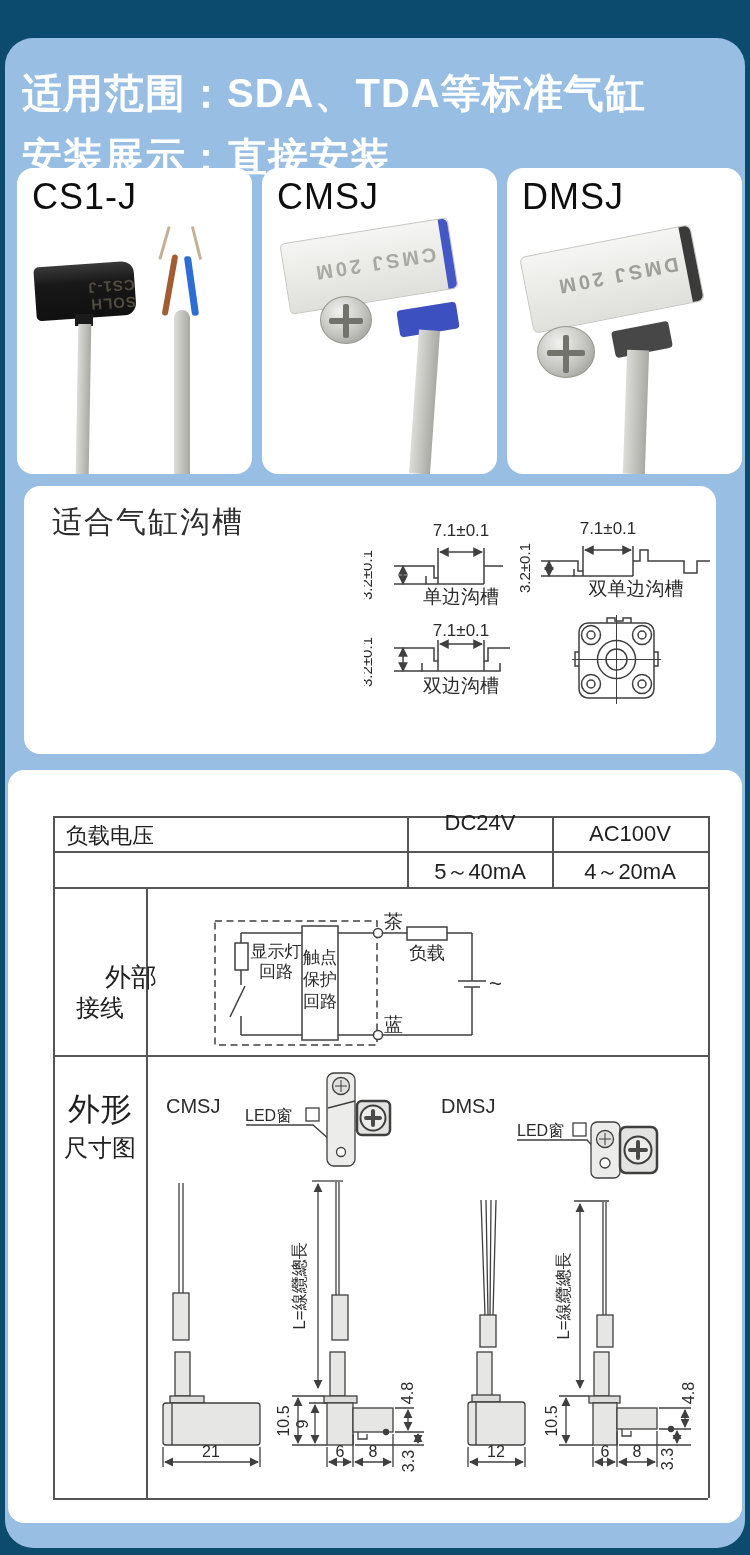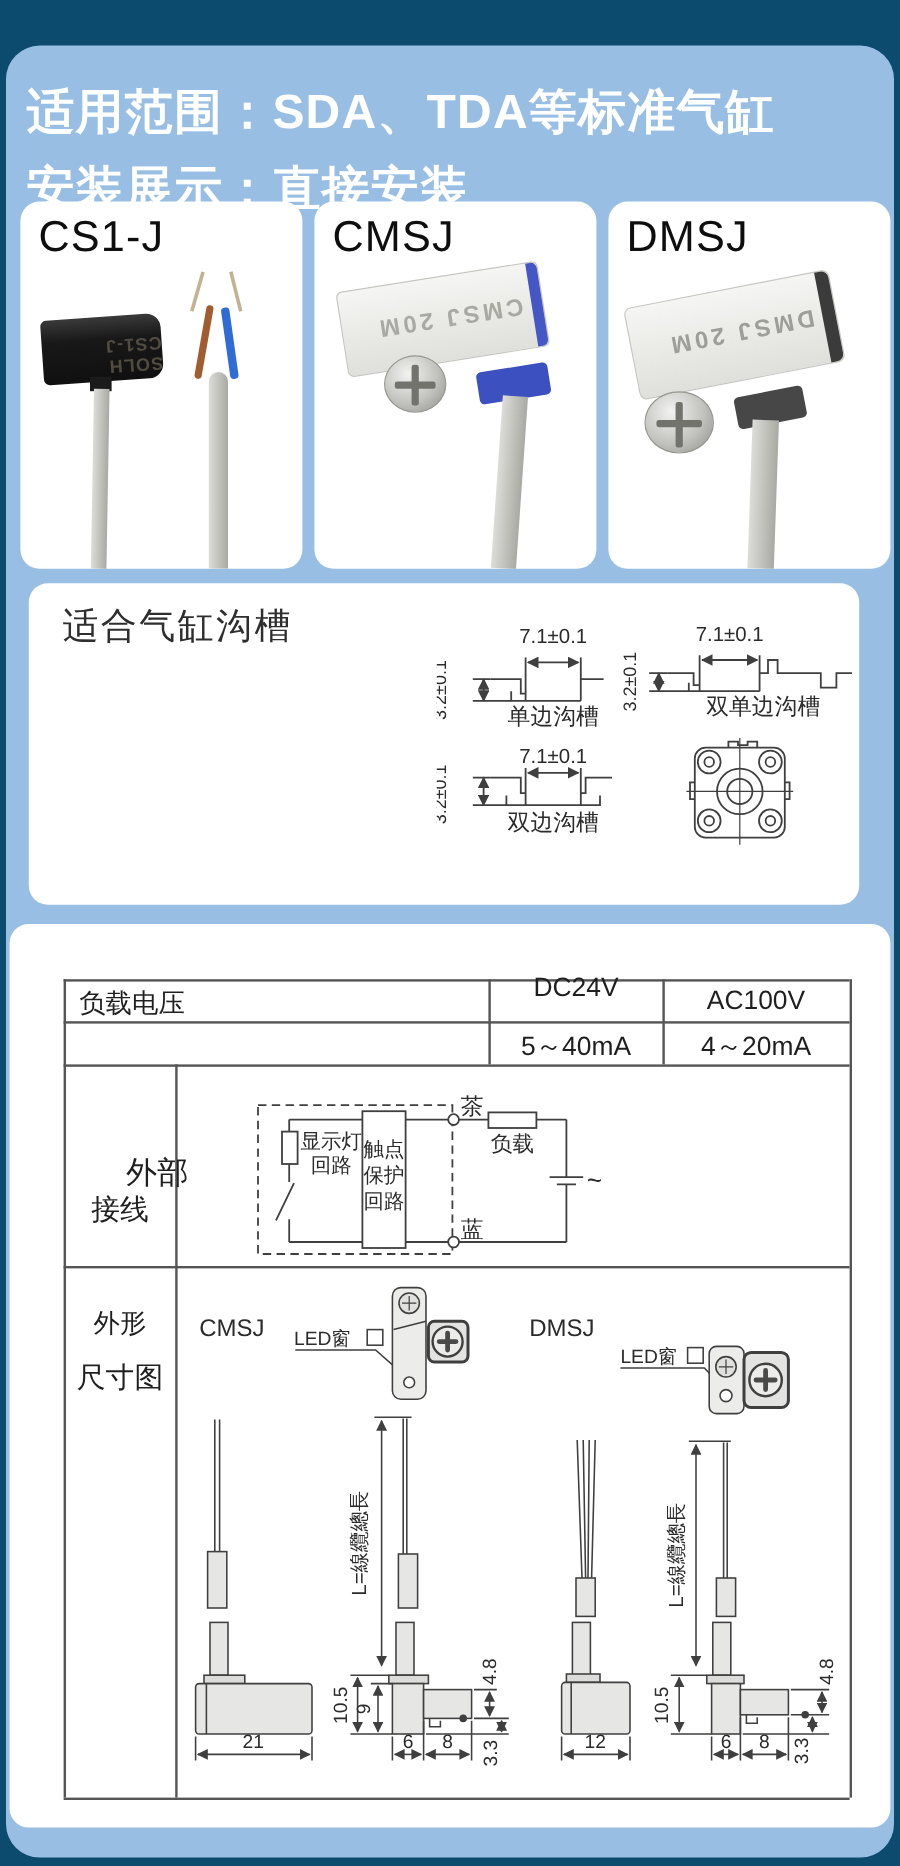--- a/index.html
+++ b/index.html
@@ -169,21 +169,21 @@
         <text x="174" y="76" text-anchor="middle">触点</text>
         <text x="174" y="98" text-anchor="middle">保护</text>
         <text x="174" y="120" text-anchor="middle">回路</text>
         <text x="238" y="41" font-size="19">茶</text>
         <text x="238" y="144" font-size="19">蓝</text>
         <text x="281" y="72" text-anchor="middle" font-size="18">负载</text>
         <text x="343" y="104" font-size="22">~</text>
       </g>
     </svg>
 
-    <div class="abs cell ctr" style="left:92px;top:318px;font-size:22px;">外形</div>
+    <div class="abs cell ctr" style="left:92px;top:318px;font-size:32px;">外形</div>
     <div class="abs cell ctr" style="left:92px;top:362px;font-size:24px;text-align:center;">尺寸图</div>
 
     <svg class="abs" style="left:138px;top:285px;" width="562" height="443" viewBox="0 0 562 443">
       <defs>
         <marker id="da" viewBox="0 0 10 10" refX="9" refY="5" markerWidth="7" markerHeight="7" orient="auto-start-reverse">
           <path d="M0,0 L10,5 L0,10 z" fill="#3f3f3f"></path>
         </marker>
       </defs>
 
       <text x="20" y="58" font-size="20">CMSJ</text>

